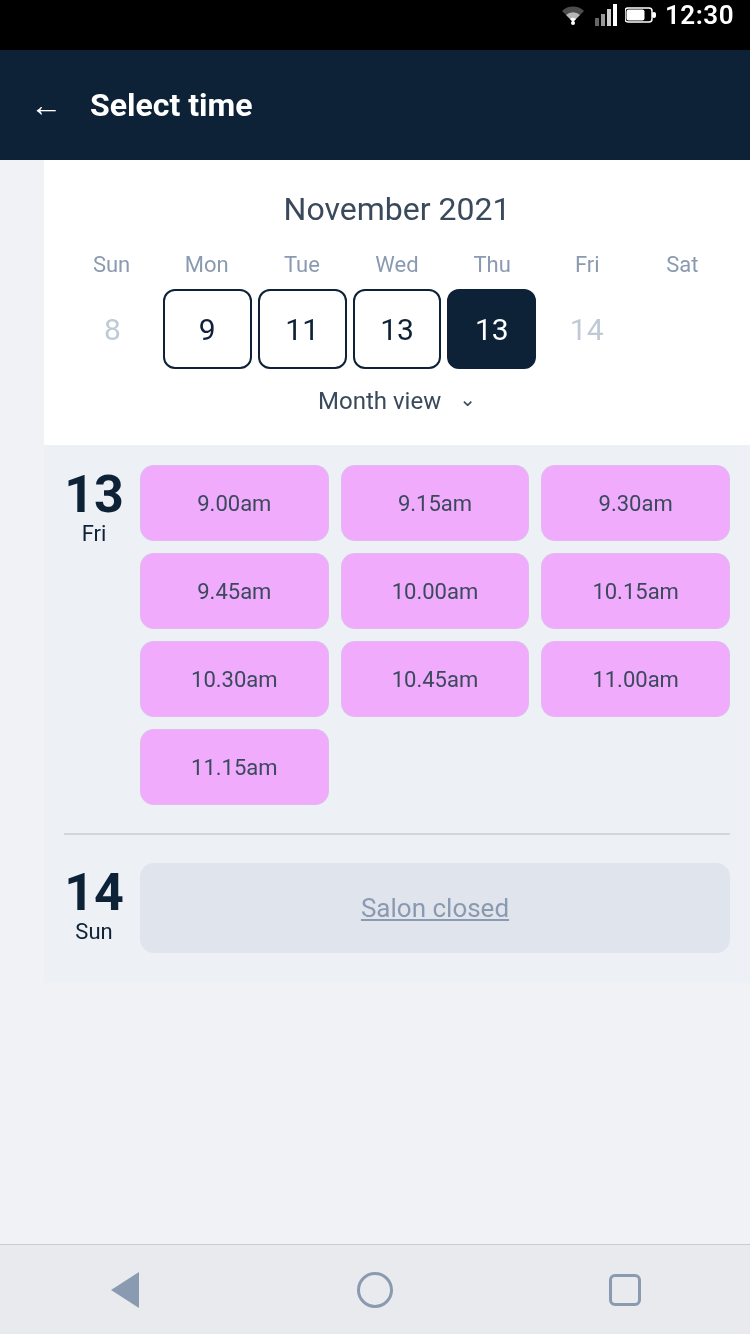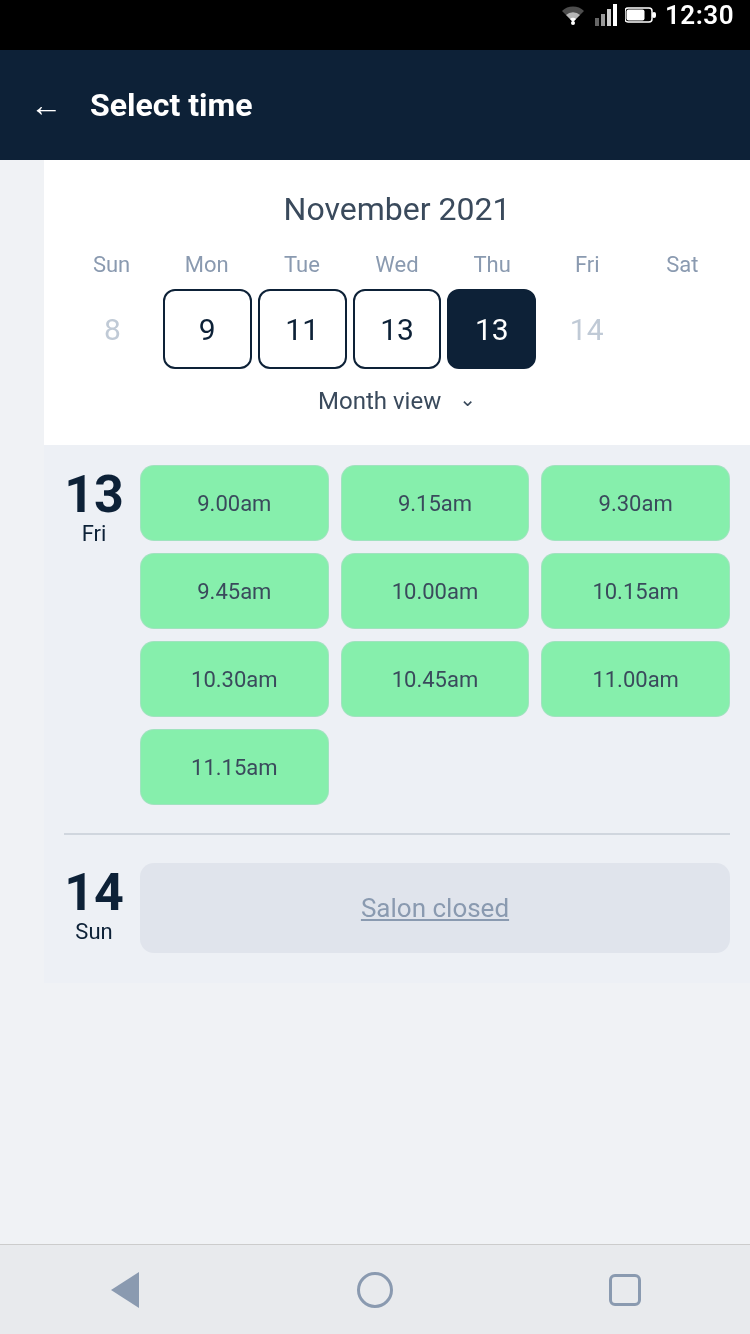--- a/index.html
+++ b/index.html
@@ -154,21 +154,21 @@
       color: #0d2137;
       font-weight: 400;
     }
     .time-slots-grid {
       flex: 1;
       display: grid;
       grid-template-columns: repeat(3, 1fr);
       gap: 12px;
     }
     .time-slot {
-      background: #86efac;
+      background: #f0abfc;
       border-radius: 14px;
       height: 76px;
       display: flex;
       align-items: center;
       justify-content: center;
       font-size: 22px;
       color: #3a4a5c;
       cursor: pointer;
       border: 1.5px solid rgba(200,210,220,0.4);
     }

